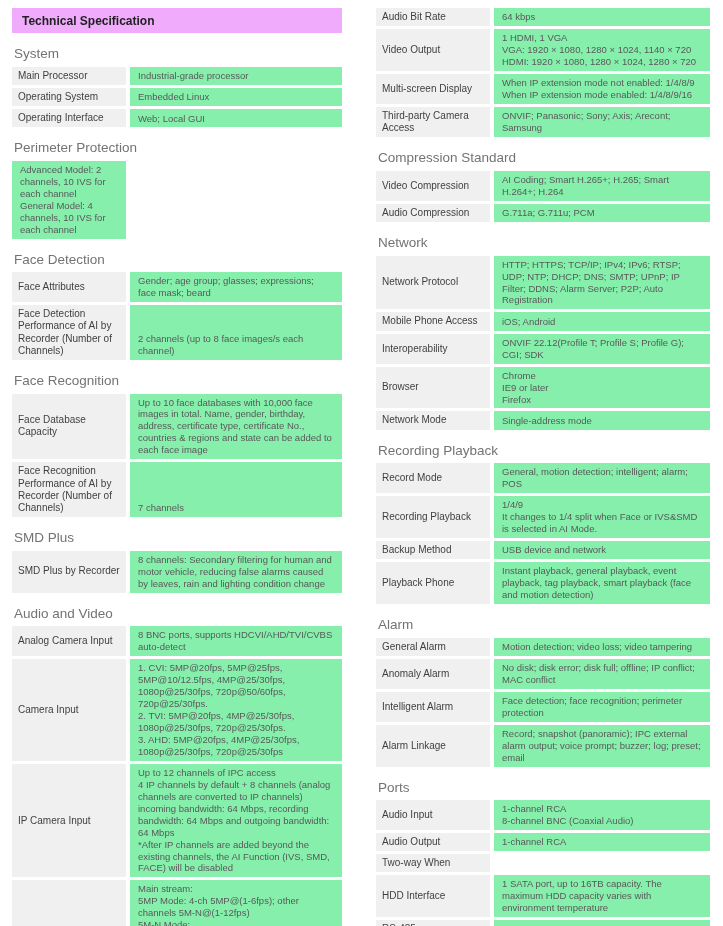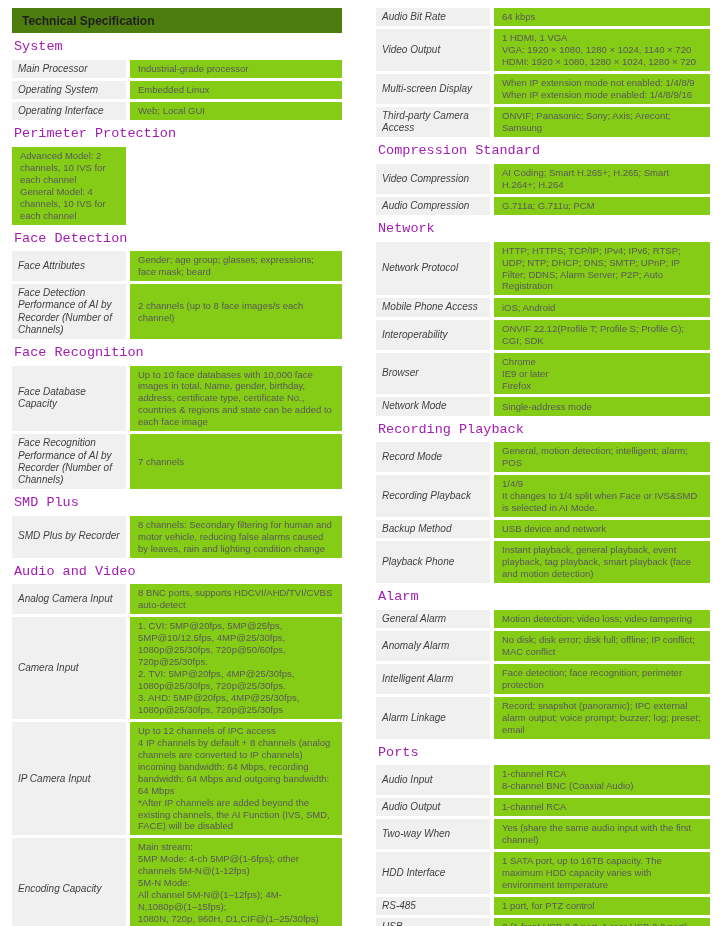--- a/index.html
+++ b/index.html
@@ -15,56 +15,55 @@
     display: flex;
     gap: 34px;
     padding: 8px 13px 8px 12px;
     background: #ffffff;
   }
   .col { flex: 0 0 auto; }
   .col-left  { width: 330px; }
   .col-right { width: 334px; }
 
   .spec-header {
-    background: #4d7c0f;
+    background: #f0abfc;
     color: #1f1f1f;
     font-weight: bold;
     font-size: 12px;
     line-height: 1.2;
     padding: 6px 10px 5px 10px;
     margin-bottom: 2px;
   }
   .section-title {
     font-size: 13.5px;
-    color: #a21caf;
+    color: #737373;
     line-height: 1.15;
-    margin: 6px 0 5px 2px;
-    font-family: Liberation Mono, monospace;
+    margin: 13px 0 5px 2px;
   }
   .row {
     display: grid;
     grid-template-columns: 114px 1fr;
     gap: 4px;
     margin-bottom: 3px;
   }
   .cell { display: flex; align-items: center; box-sizing: border-box; }
   .cell.label {
     background: #f0f0f0;
     padding: 3px 4px 3px 6px;
   }
   .cell.value {
-    background: #84cc16;
+    background: #86efac;
     padding: 3px 8px;
+    align-items: flex-end;
   }
   .cell.label span {
     font-size: 10px;
     color: #3f3f3f;
     line-height: 1.22;
     white-space: pre-line;
-    font-style: italic;
   }
   .cell.value span {
     font-size: 9.5px;
     color: #595959;
     line-height: 1.26;
     white-space: pre-line;
     word-break: break-word;
   }
 </style>
 </head>
@@ -378,23 +377,20 @@
           <span>Audio Output</span>
         </div>
         <div class="cell value">
           <span>1-channel RCA</span>
         </div>
       </div>
       <div class="row">
         <div class="cell label">
           <span>Two-way When</span>
         </div>
-        <div class="cell value">
-          <span>Yes (share the same audio input with the first channel)</span>
-        </div>
       </div>
       <div class="row">
         <div class="cell label">
           <span>HDD Interface</span>
         </div>
         <div class="cell value">
           <span>1 SATA port, up to 16TB capacity. The maximum HDD capacity varies with environment temperature</span>
         </div>
       </div>
       <div class="row">

